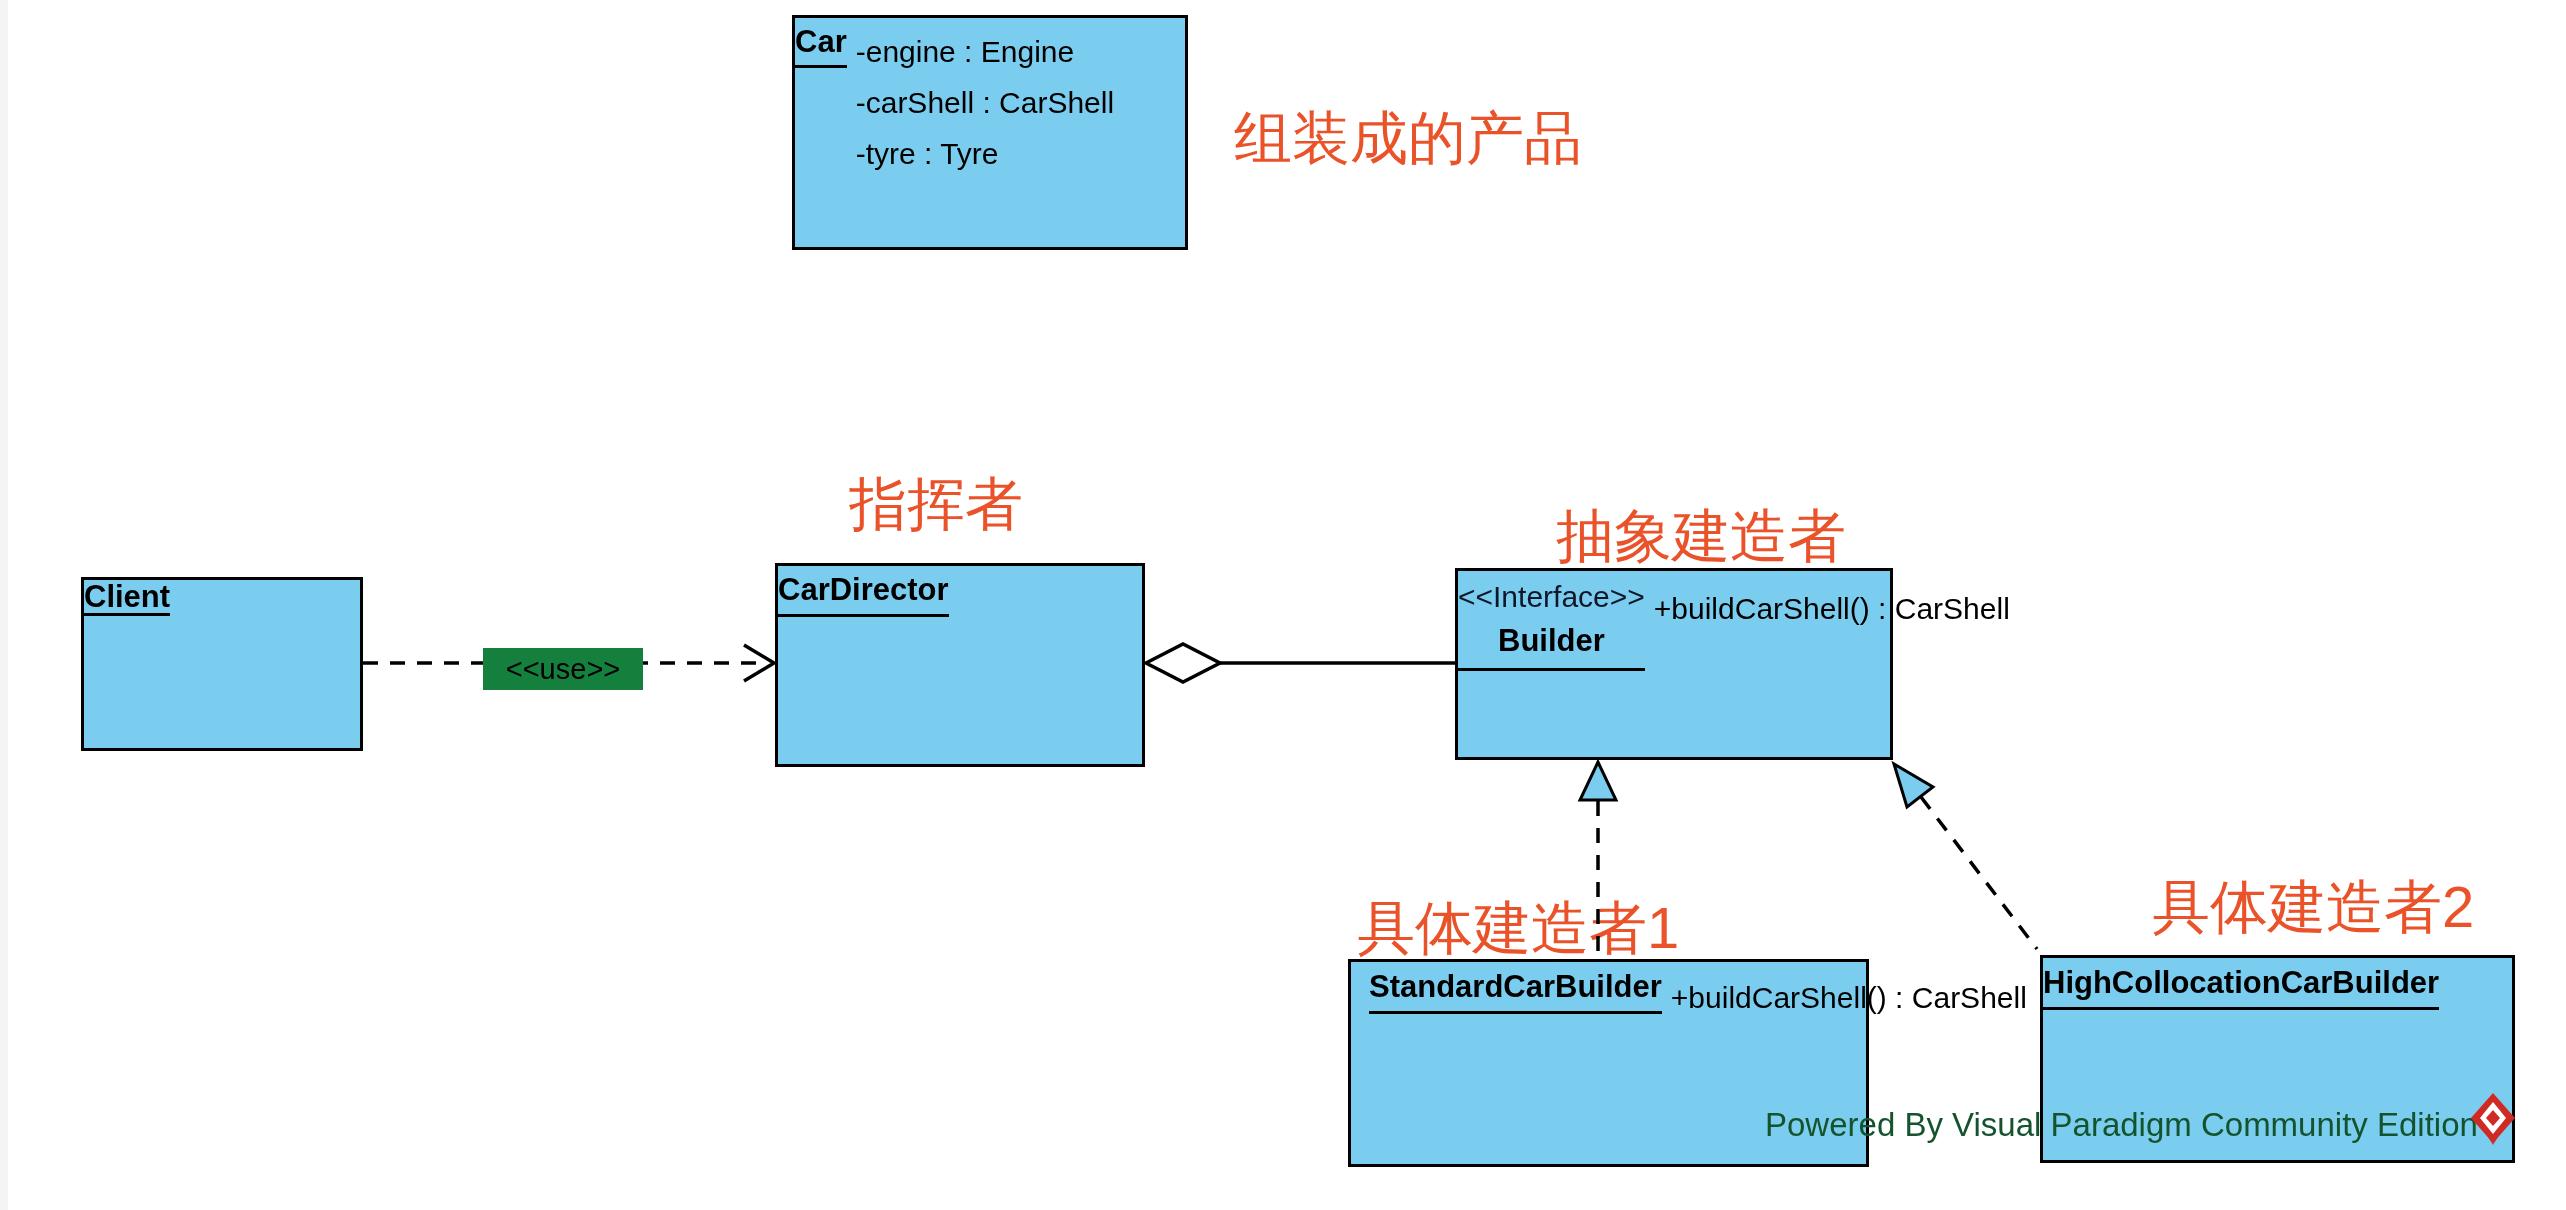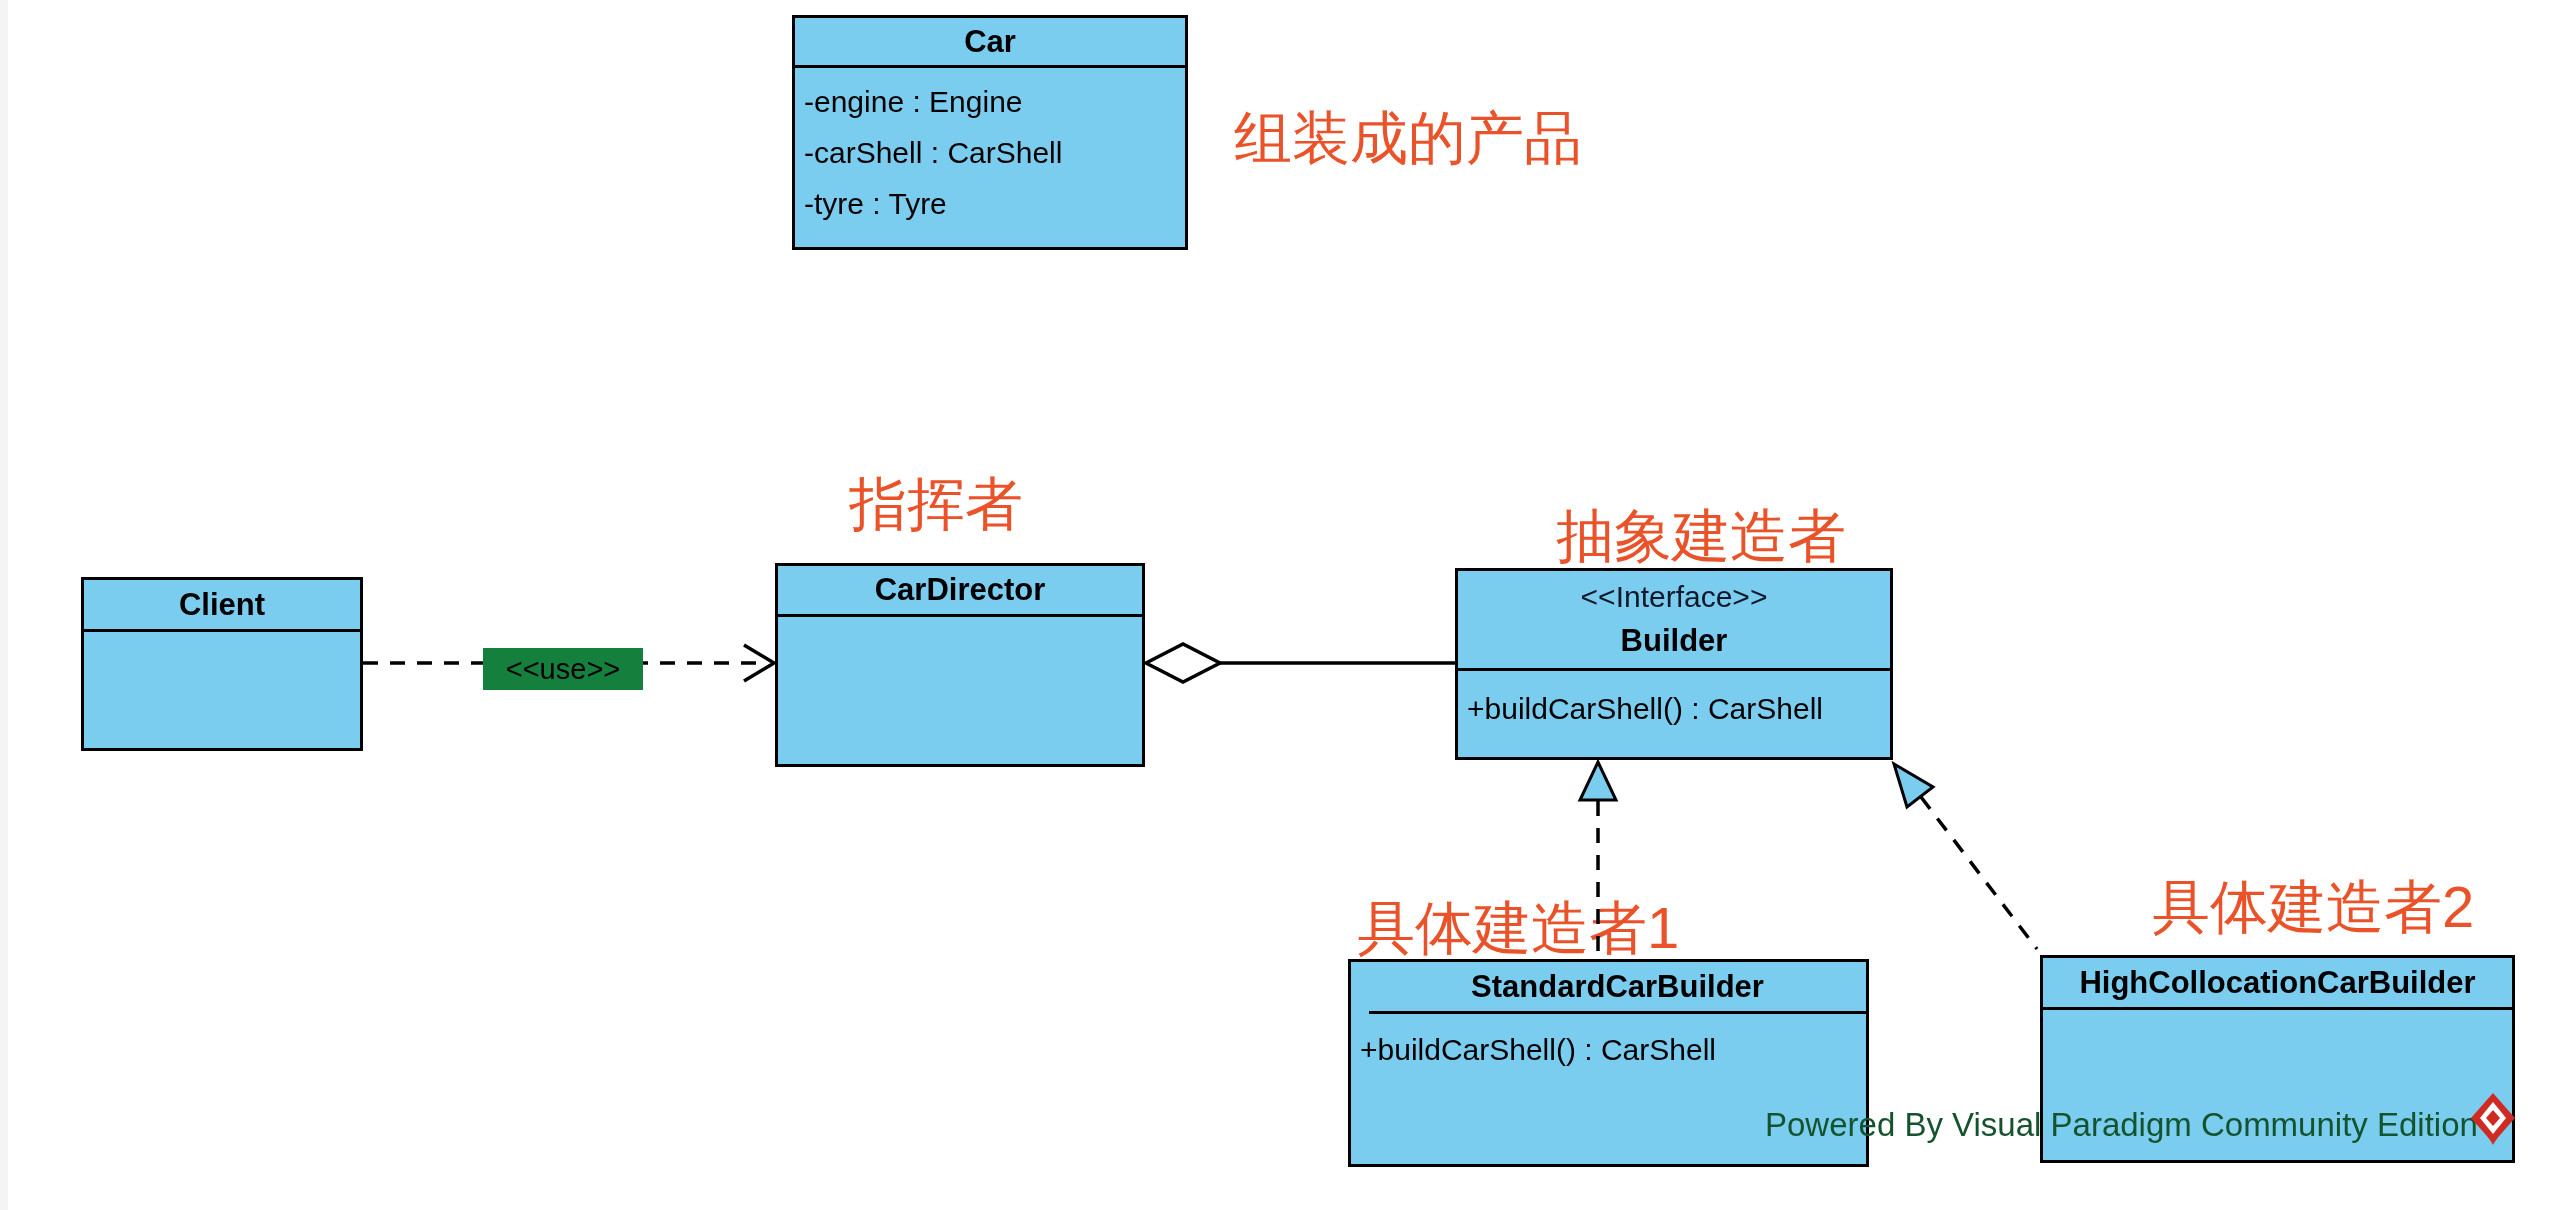--- a/index.html
+++ b/index.html
@@ -12,21 +12,21 @@
   .canvas-edge{
     position:absolute;left:0;top:0;width:8px;height:1210px;
     background:#f4f4f4;
   }
   
   .uml-class{
     position:absolute;
     box-sizing:border-box;
     background:#7bcdf0;
     border:3px solid #000;
-    display:flex;flex-direction:column;
+    display:flex;flex-direction:row;
   }
   .uml-title{
     box-sizing:border-box;
     border-bottom:3px solid #000;
     display:flex;flex-direction:column;
     align-items:center;justify-content:center;
     flex:0 0 auto;
     line-height:1.15;
   }
   .uml-name{font-weight:bold;font-size:31px;color:#000;white-space:nowrap;}
@@ -74,21 +74,21 @@
     <div class="uml-name">Car</div>
   </div>
   <div class="uml-body">
     <div class="uml-member">-engine : Engine</div>
     <div class="uml-member">-carShell : CarShell</div>
     <div class="uml-member">-tyre : Tyre</div>
   </div>
 </div>
 
 <div class="uml-class" style="left:81px;top:577px;width:282px;height:174px;">
-  <div class="uml-title" style="height:52px;">
+  <div class="uml-title" style="height:36px;">
     <div class="uml-name">Client</div>
   </div>
   <div class="uml-body"></div>
 </div>
 
 <div class="uml-class" style="left:775px;top:563px;width:370px;height:204px;">
   <div class="uml-title" style="height:51px;">
     <div class="uml-name">CarDirector</div>
   </div>
   <div class="uml-body"></div>

